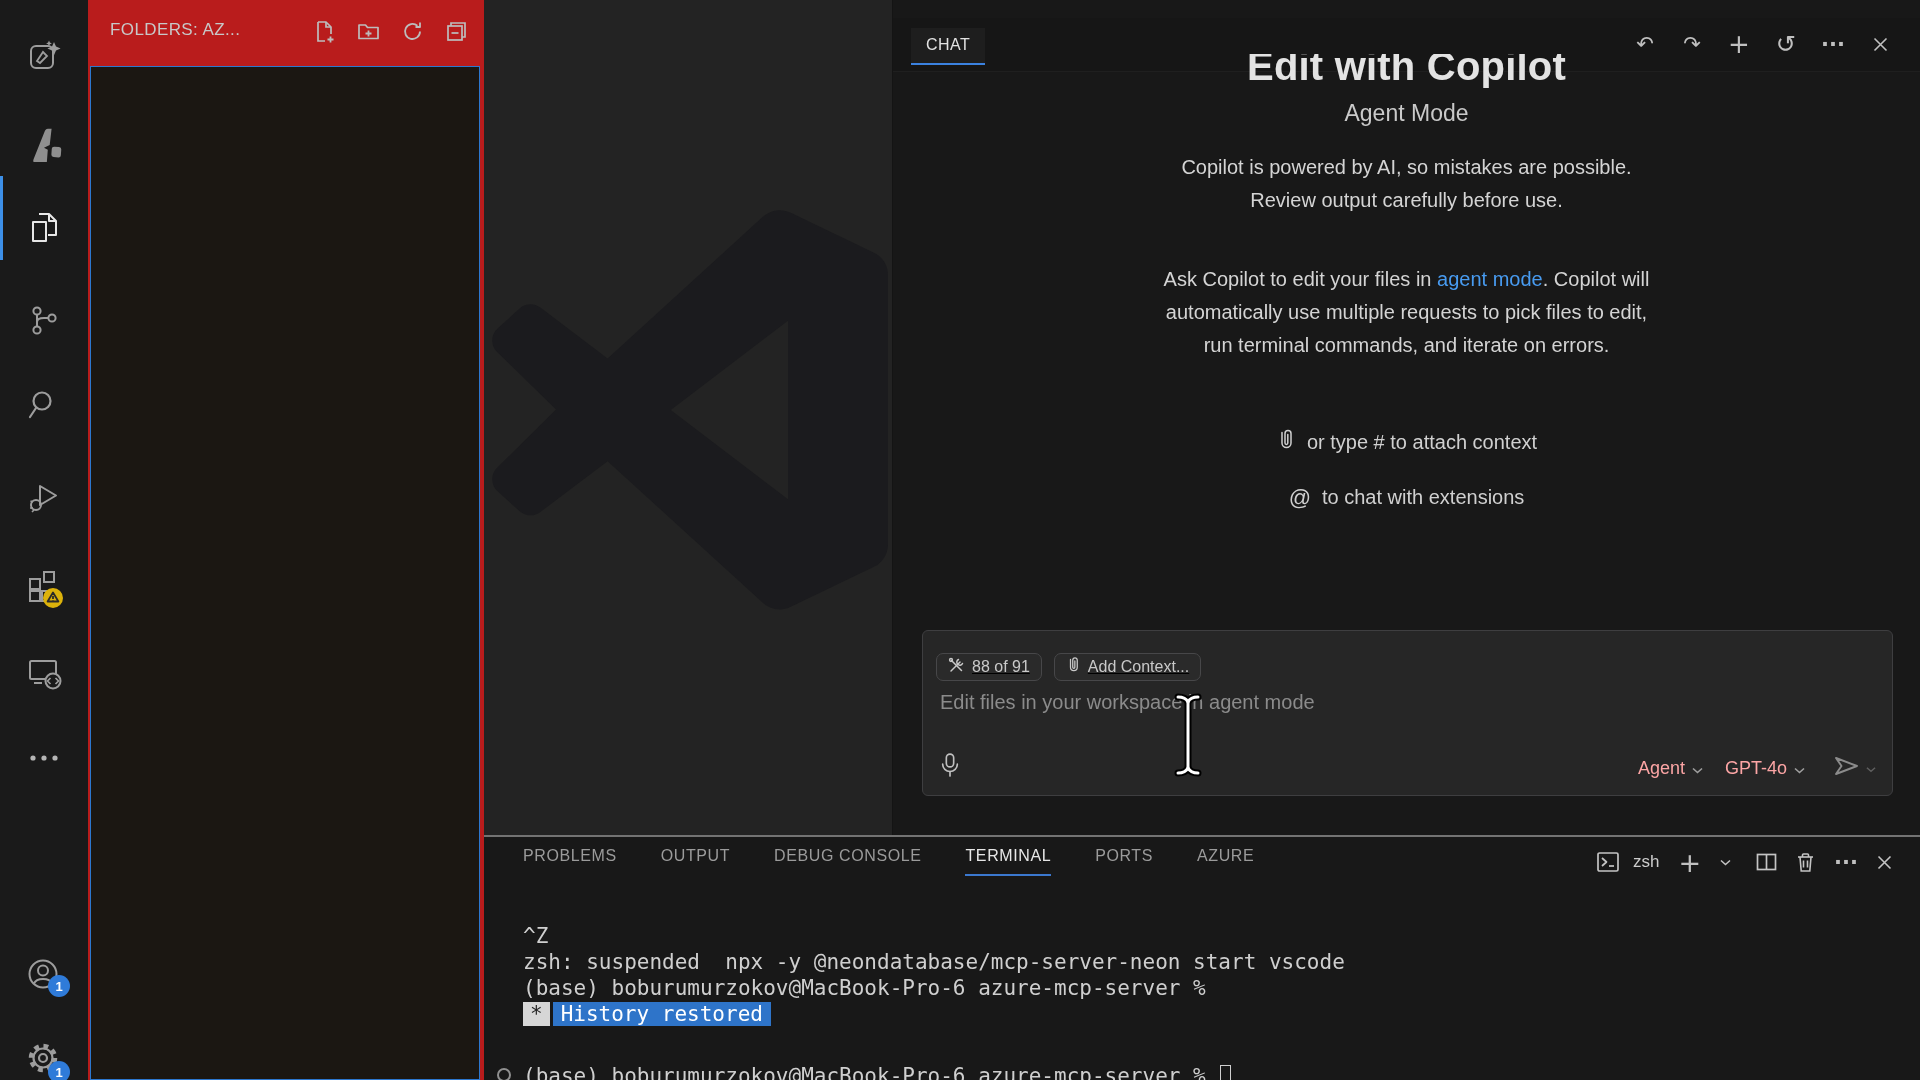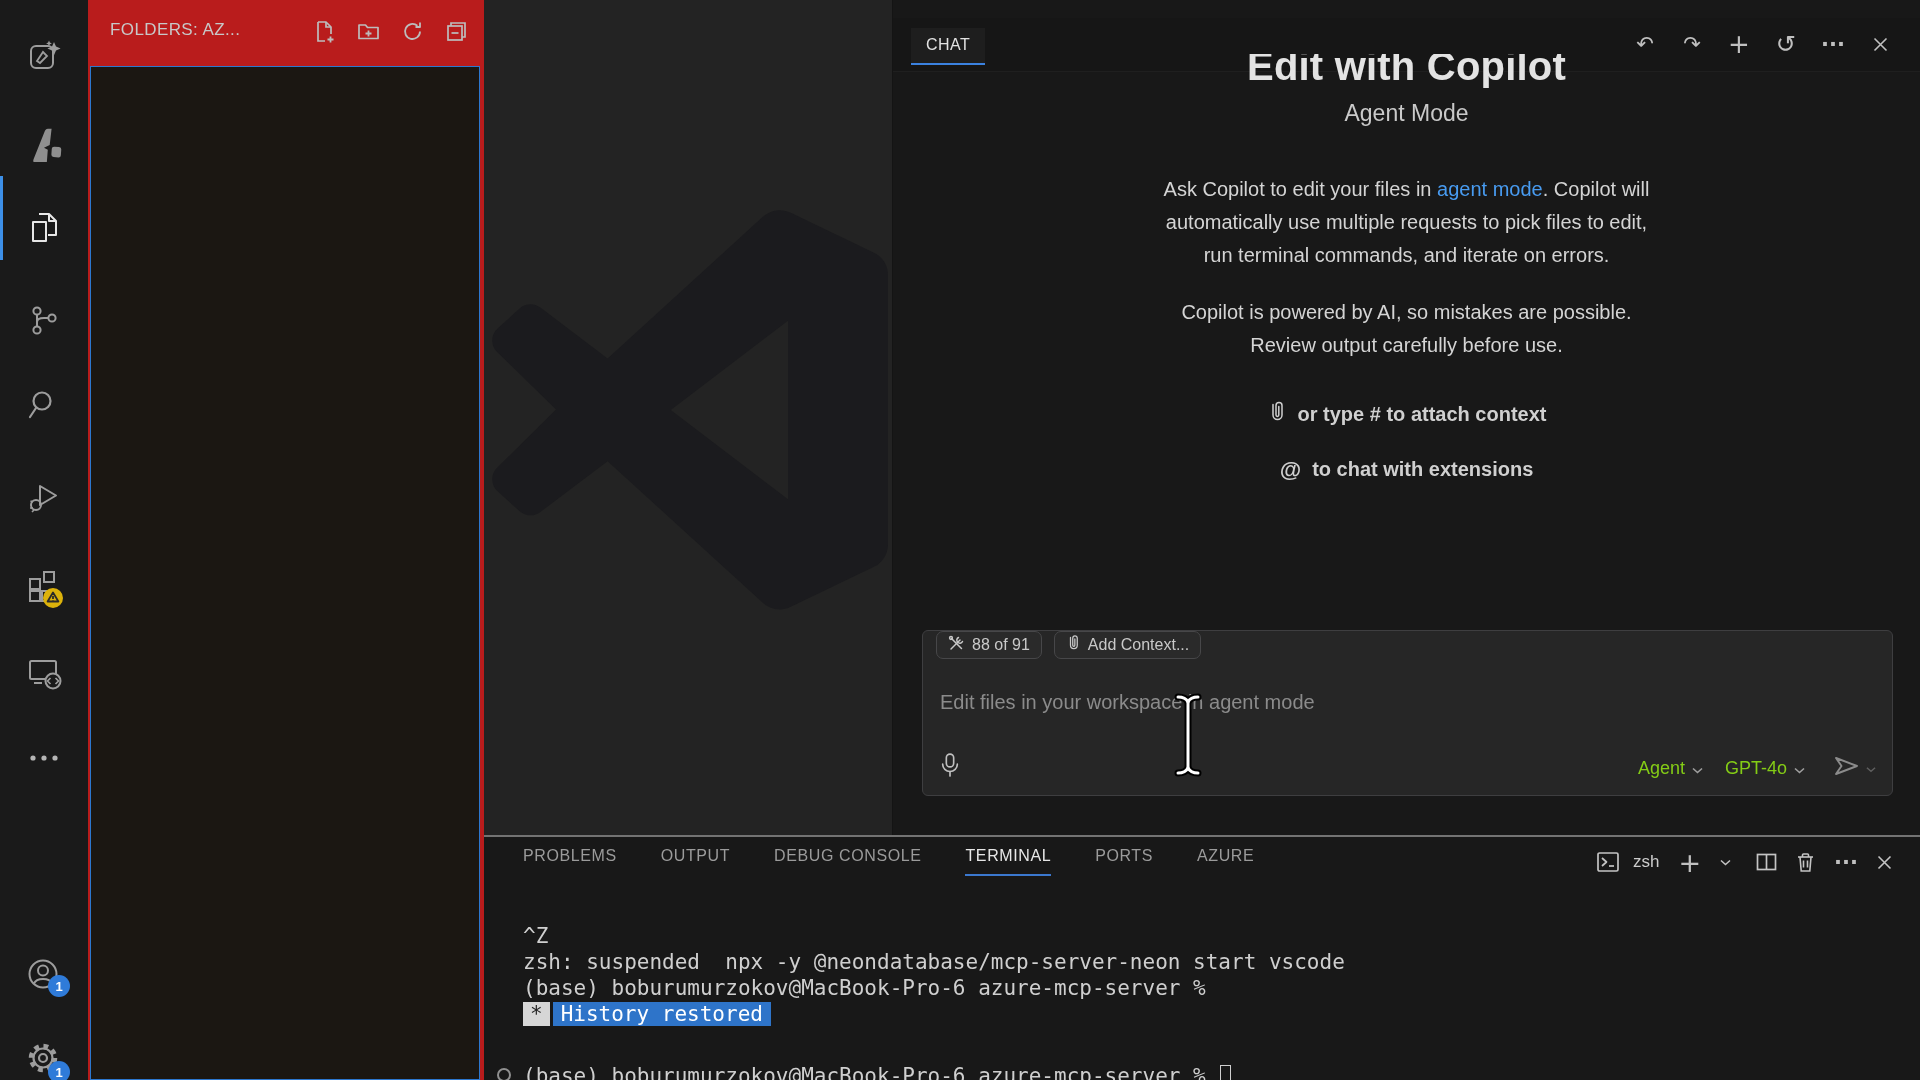--- a/index.html
+++ b/index.html
@@ -35,33 +35,33 @@
   .chat-actions { position:absolute; top:14px; right:30px; display:flex; gap:27px; align-items:center; color:#c0c0c0; }
   .chat-actions .icon-btn { width:20px; height:24px; display:flex; align-items:center; justify-content:center; cursor:pointer; }
   .glyph { font-family:"DejaVu Sans", sans-serif; font-size:21px; line-height:1; color:#c0c0c0; }
 
   .chat-scroll { position:absolute; left:0; top:54px; right:0; bottom:0; overflow:hidden; text-align:center; }
   .chat-title { margin-top:-14px; font-size:40px; line-height:52px; font-weight:600; color:#e3e3e3; letter-spacing:0.2px; }
   .chat-subtitle { margin-top:8px; font-size:23px; color:#c9c9c9; }
   .chat-para { margin-top:46px; font-size:20px; line-height:33px; color:#d4d4d4; }
   .chat-para.second { margin-top:24px; }
   .chat-link { color:#489bf0; cursor:pointer; }
-  .chat-hints { margin-top:36px;font-weight:bold; }
+  .chat-hints { margin-top:64px; }
   .hint-row { display:flex; align-items:center; justify-content:center; gap:11px; height:33px; margin-bottom:22px; font-size:20px; color:#d0d0d0; }
   .hint-at { font-size:22px; color:#cfcfcf; }
 
   .chat-input { position:absolute; left:29px; top:630px; width:971px; height:166px; background:#262626;
     border:1px solid #3e3e40; border-radius:6px; cursor:text; }
-  .chip-row { position:absolute; left:13px; top:0; display:flex; gap:12px; }
+  .chip-row { position:absolute; left:13px; top:22px; display:flex; gap:12px;text-decoration:underline; }
   .chip { display:flex; align-items:center; gap:7px; height:28px; padding:0 11px; border:1px solid #474749;
     border-radius:7px; color:#c9c9c9; font-size:16px; cursor:pointer; background:#2a2a2a; }
   .chat-placeholder { position:absolute; left:17px; top:60px; font-size:20px; color:#8b8b8b; }
   .input-bottom { position:absolute; left:16px; right:16px; bottom:12px; height:30px; display:flex; align-items:center; justify-content:space-between; }
   .input-right { display:flex; align-items:center; gap:10px; }
-  .dd { display:flex; align-items:center; gap:7px; color:#84cc16; font-size:18px; cursor:pointer; padding:2px 6px;justify-content:space-between; }
+  .dd { display:flex; align-items:center; gap:7px; color:#fca5a5; font-size:18px; cursor:pointer; padding:2px 6px;justify-content:space-between; }
   .chev { display:inline-block; }
   .send-group { display:flex; align-items:center; gap:6px; margin-left:12px; cursor:pointer; }
 
   .ibeam-cursor { position:absolute; left:276px; top:692px; pointer-events:none; }
 
   
   .panel { position:absolute; left:484px; top:835px; width:1436px; height:245px; background:#181818; border-top:2px solid #737373; overflow:hidden; }
   .panel-tabs { position:absolute; left:39px; top:10px; display:flex; }
   .panel-tab { margin-right:44px; padding-bottom:9px; font-size:16px; letter-spacing:0.6px; color:#9b9b9b; cursor:pointer; white-space:nowrap; }
   .panel-tab.active { color:#e6e6e6; border-bottom:2.5px solid #3b78cf; }
@@ -260,29 +260,29 @@
               <path d="M1.5 1.5 L13.5 13.5 M13.5 1.5 L1.5 13.5"></path>
             </svg>
         </span>
       </div>
     </div>
 
     <div class="chat-scroll">
       <h1 class="chat-title">Edit with Copilot</h1>
       <div class="chat-subtitle">Agent Mode</div>
 
+      <p class="chat-para second">
+        <span>Copilot is powered by AI, so mistakes are possible.</span><br>
+        <span>Review output carefully before use.</span>
+      </p>
+
       <p class="chat-para">
         <span>Ask Copilot to edit your files in </span><span class="chat-link">agent mode</span><span>. Copilot will</span><br>
         <span>automatically use multiple requests to pick files to edit,</span><br>
         <span>run terminal commands, and iterate on errors.</span>
-      </p>
-
-      <p class="chat-para second">
-        <span>Copilot is powered by AI, so mistakes are possible.</span><br>
-        <span>Review output carefully before use.</span>
       </p>
 
       <div class="chat-hints">
         <div class="hint-row">
           <span>
             <svg width="20" height="24" viewBox="0 0 20 24" fill="none" stroke="#cfcfcf" stroke-width="1.5" stroke-linecap="round">
               <path d="M6 4.5 V15 a4.5 4.5 0 0 0 9 0 V5.5 a3 3 0 0 0-6 0 V15 a1.4 1.4 0 0 0 2.8 0 V6.5"></path>
             </svg>
           </span>
           <span>or type # to attach context</span>

